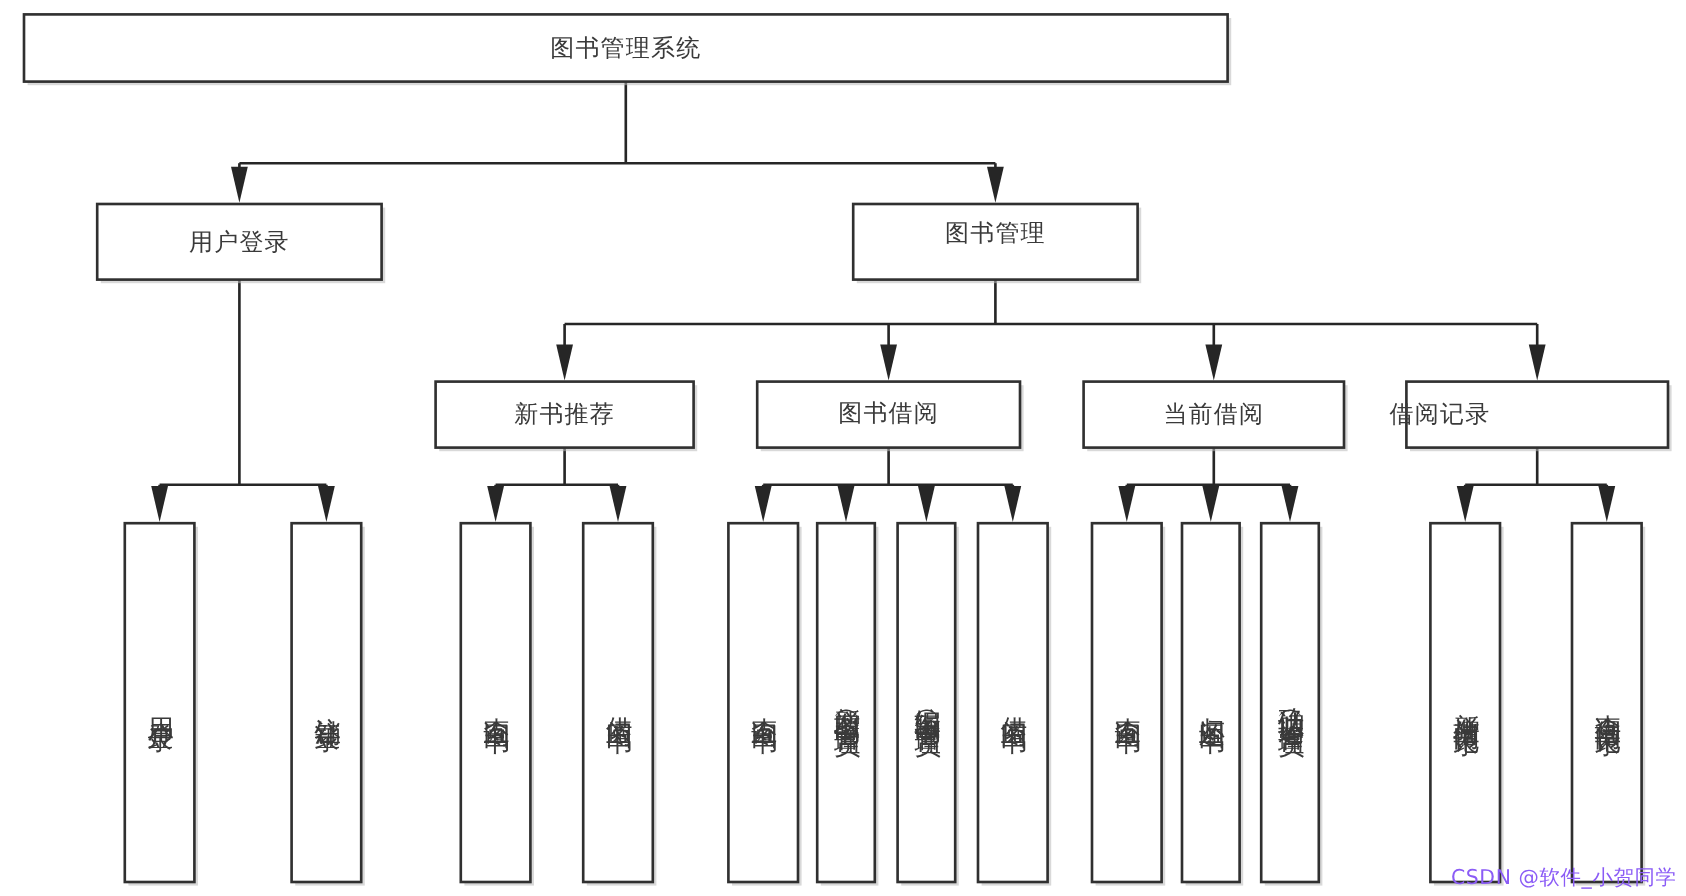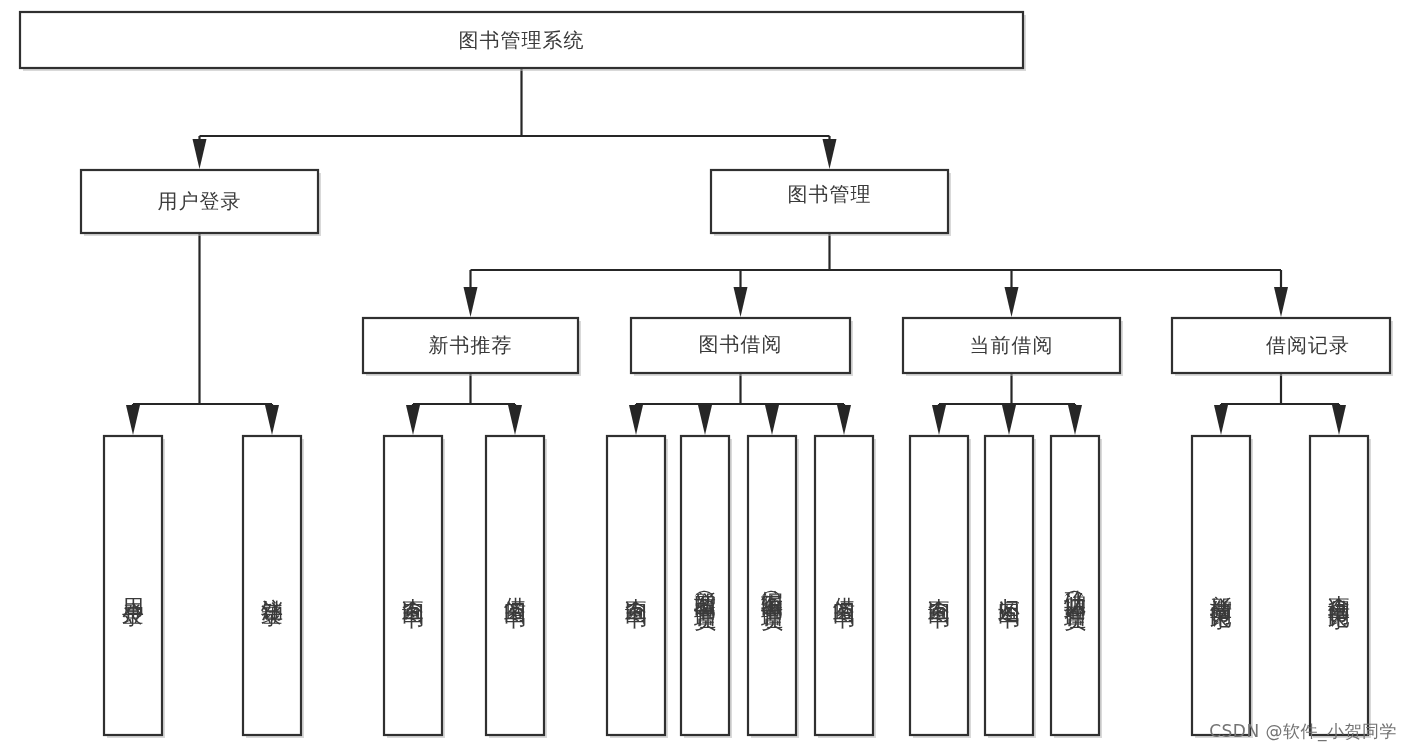--- a/index.html
+++ b/index.html
@@ -50,21 +50,21 @@
     font-size:20px;
     color:#3a3a3a;
     letter-spacing:1px;
     pointer-events:none;
   }
   #watermark{
     position:absolute;
     right:8px;
     bottom:4px;
     font-size:17px;
-    color:#737373;
+    color:#8b5cf6;
     letter-spacing:.5px;
     white-space:nowrap;
     font-family:"DejaVu Sans","Liberation Sans",sans-serif;
   }
 </style>
 </head>
 <body>
 
 <div id="diagram-root">
   <svg id="flow" viewBox="0 0 1405 747" xmlns="http://www.w3.org/2000/svg">
@@ -215,21 +215,21 @@
         <rect class="node-rect" x="1310" y="436" width="58" height="299"></rect>
       </g>
     </svg>
   <div id="labels-layer">
       <div class="hlabel-wrap" style="left: 20px; top: 12px; width: 1003px; height: 56px;">图书管理系统</div>
       <div class="hlabel-wrap" style="left: 81px; top: 170px; width: 237px; height: 63px;">用户登录</div>
       <div class="hlabel-wrap" style="left: 711px; top: 170px; width: 237px; height: 48px;">图书管理</div>
       <div class="hlabel-wrap" style="left: 363px; top: 318px; width: 215px; height: 55px; font-family: Liberation Mono, monospace;">新书推荐</div>
       <div class="hlabel-wrap" style="left: 631px; top: 318px; width: 219px; height: 53px;">图书借阅</div>
       <div class="hlabel-wrap" style="left: 903px; top: 318px; width: 217px; height: 55px; border-radius: 10px;">当前借阅</div>
-      <div class="hlabel-wrap" style="left: 1216px; top: 318px; width: 184px; height: 55px;">借阅记录</div>
+      <div class="hlabel-wrap" style="left: 1108px; top: 318px; width: 184px; height: 55px;">借阅记录</div>
       <div class="vlabel-wrap" style="left: 104px; top: 436px; width: 58px; height: 299px;">用户登录</div>
       <div class="vlabel-wrap" style="left: 243px; top: 436px; width: 58px; height: 299px;">注销登录</div>
       <div class="vlabel-wrap" style="left: 384px; top: 436px; width: 58px; height: 299px;">查询图书</div>
       <div class="vlabel-wrap" style="left: 486px; top: 436px; width: 58px; height: 299px;">借阅图书</div>
       <div class="vlabel-wrap" style="left: 607px; top: 436px; width: 58px; height: 299px;">查询图书</div>
       <div class="vlabel-wrap" style="left: 681px; top: 436px; width: 48px; height: 299px;">新增图书（管理员）</div>
       <div class="vlabel-wrap" style="left: 748px; top: 436px; width: 48px; height: 299px;">编辑图书（管理员）</div>
       <div class="vlabel-wrap" style="left: 815px; top: 436px; width: 58px; height: 299px;">借阅图书</div>
       <div class="vlabel-wrap" style="left: 910px; top: 436px; width: 58px; height: 299px;">查询图书</div>
       <div class="vlabel-wrap" style="left: 985px; top: 436px; width: 48px; height: 299px;">归还图书</div>

